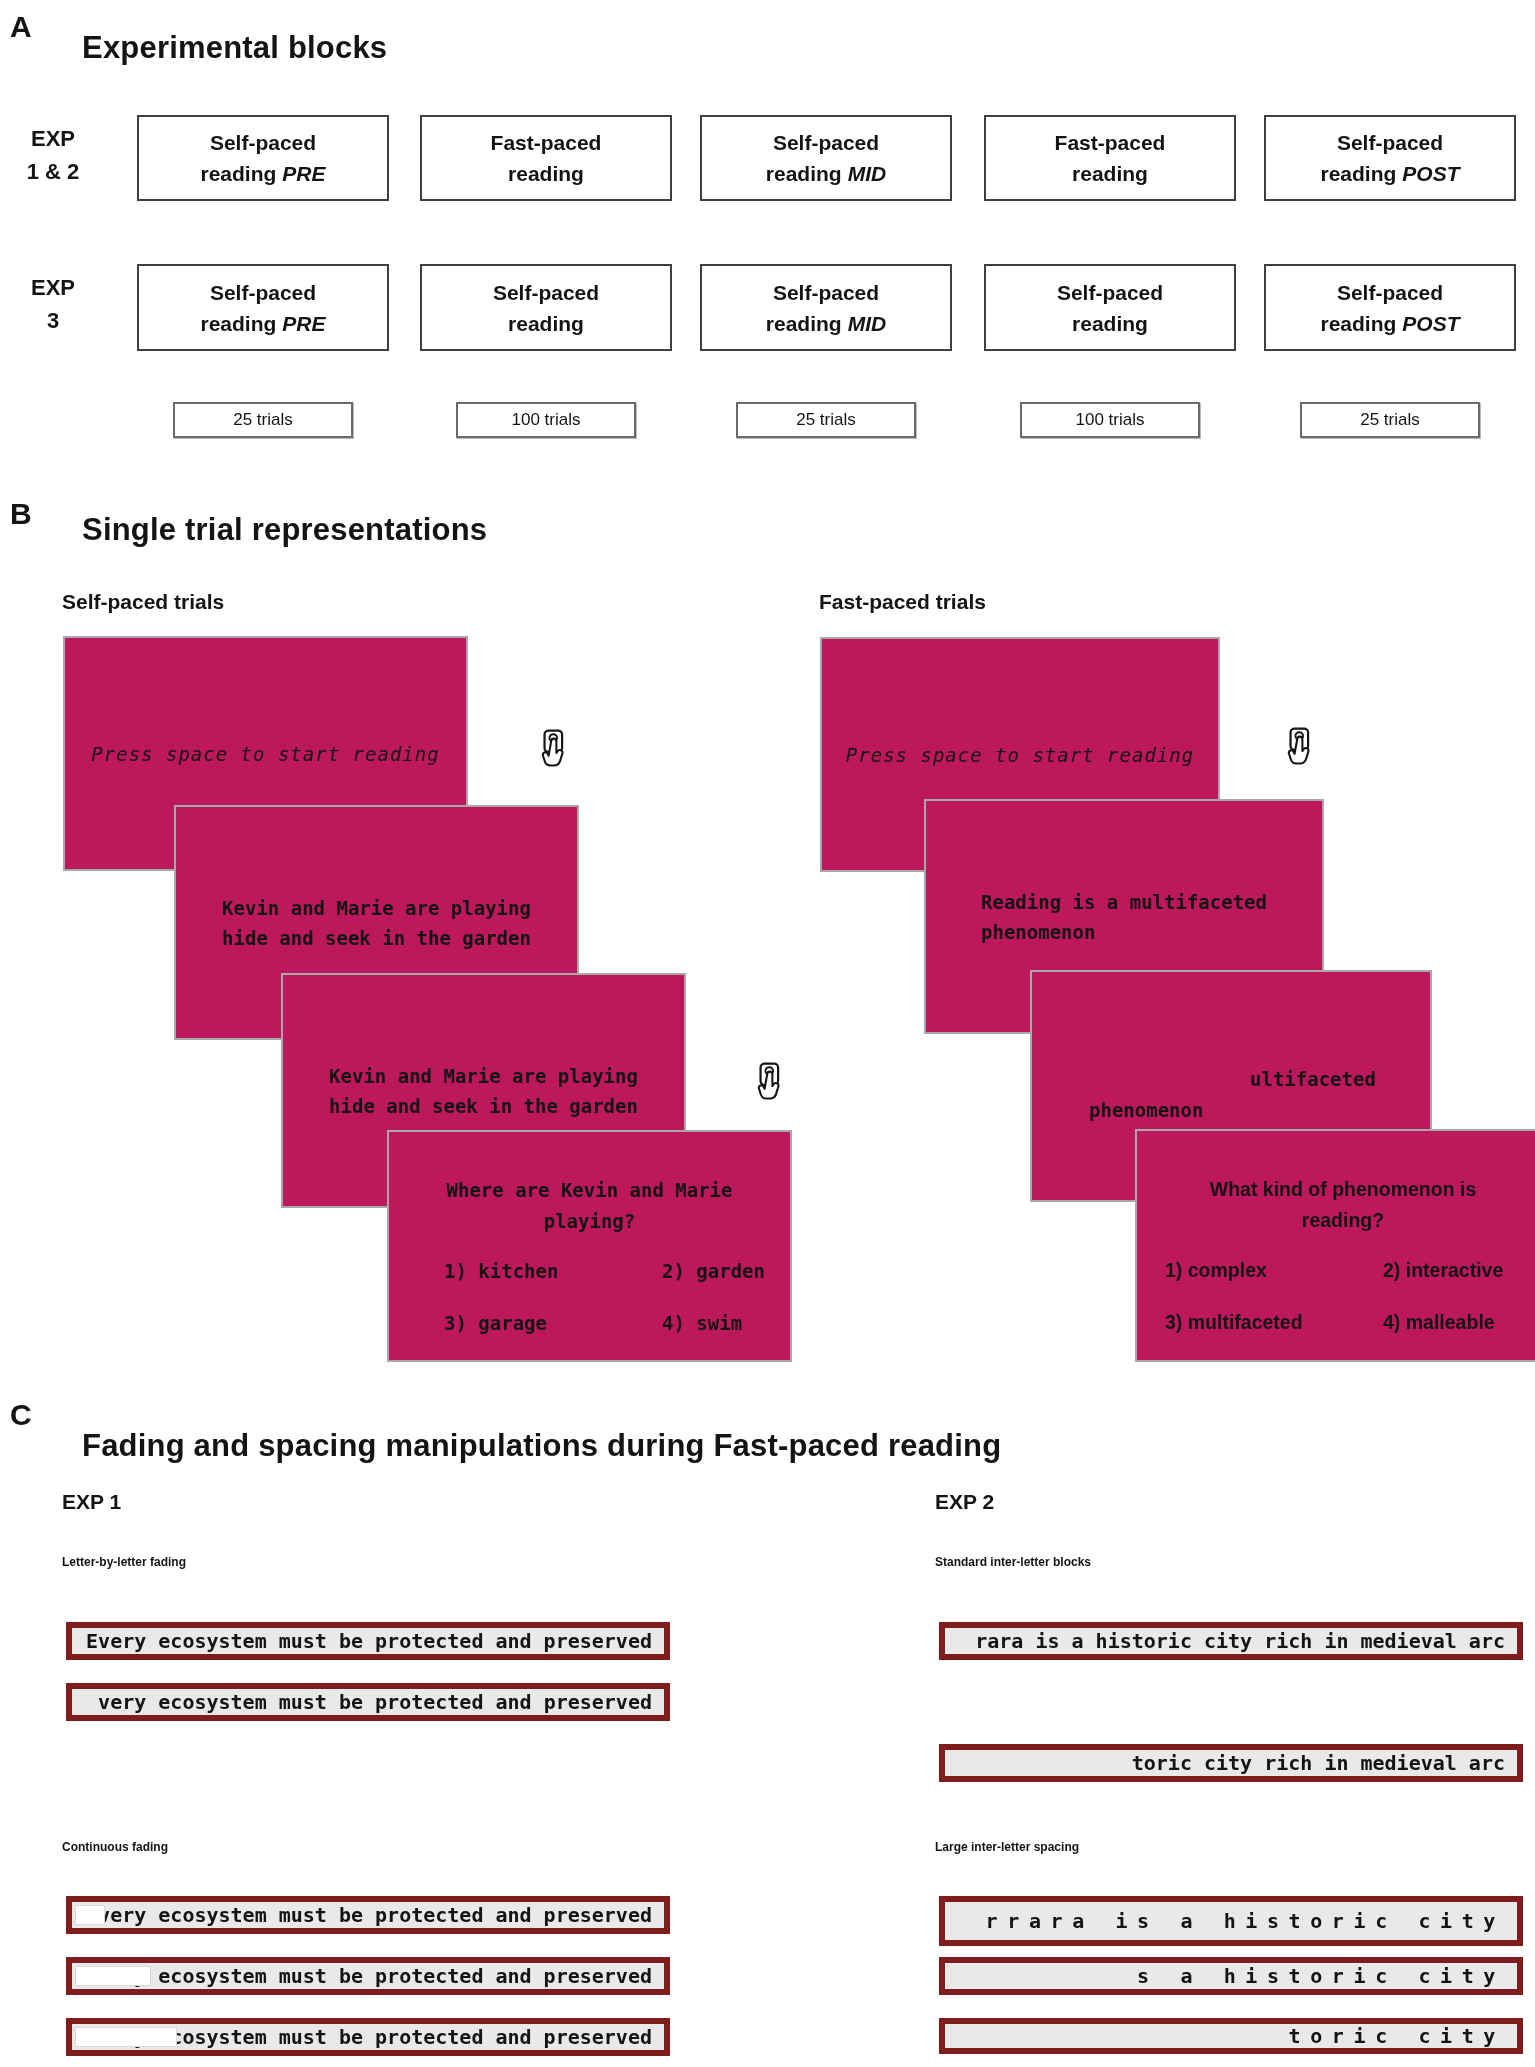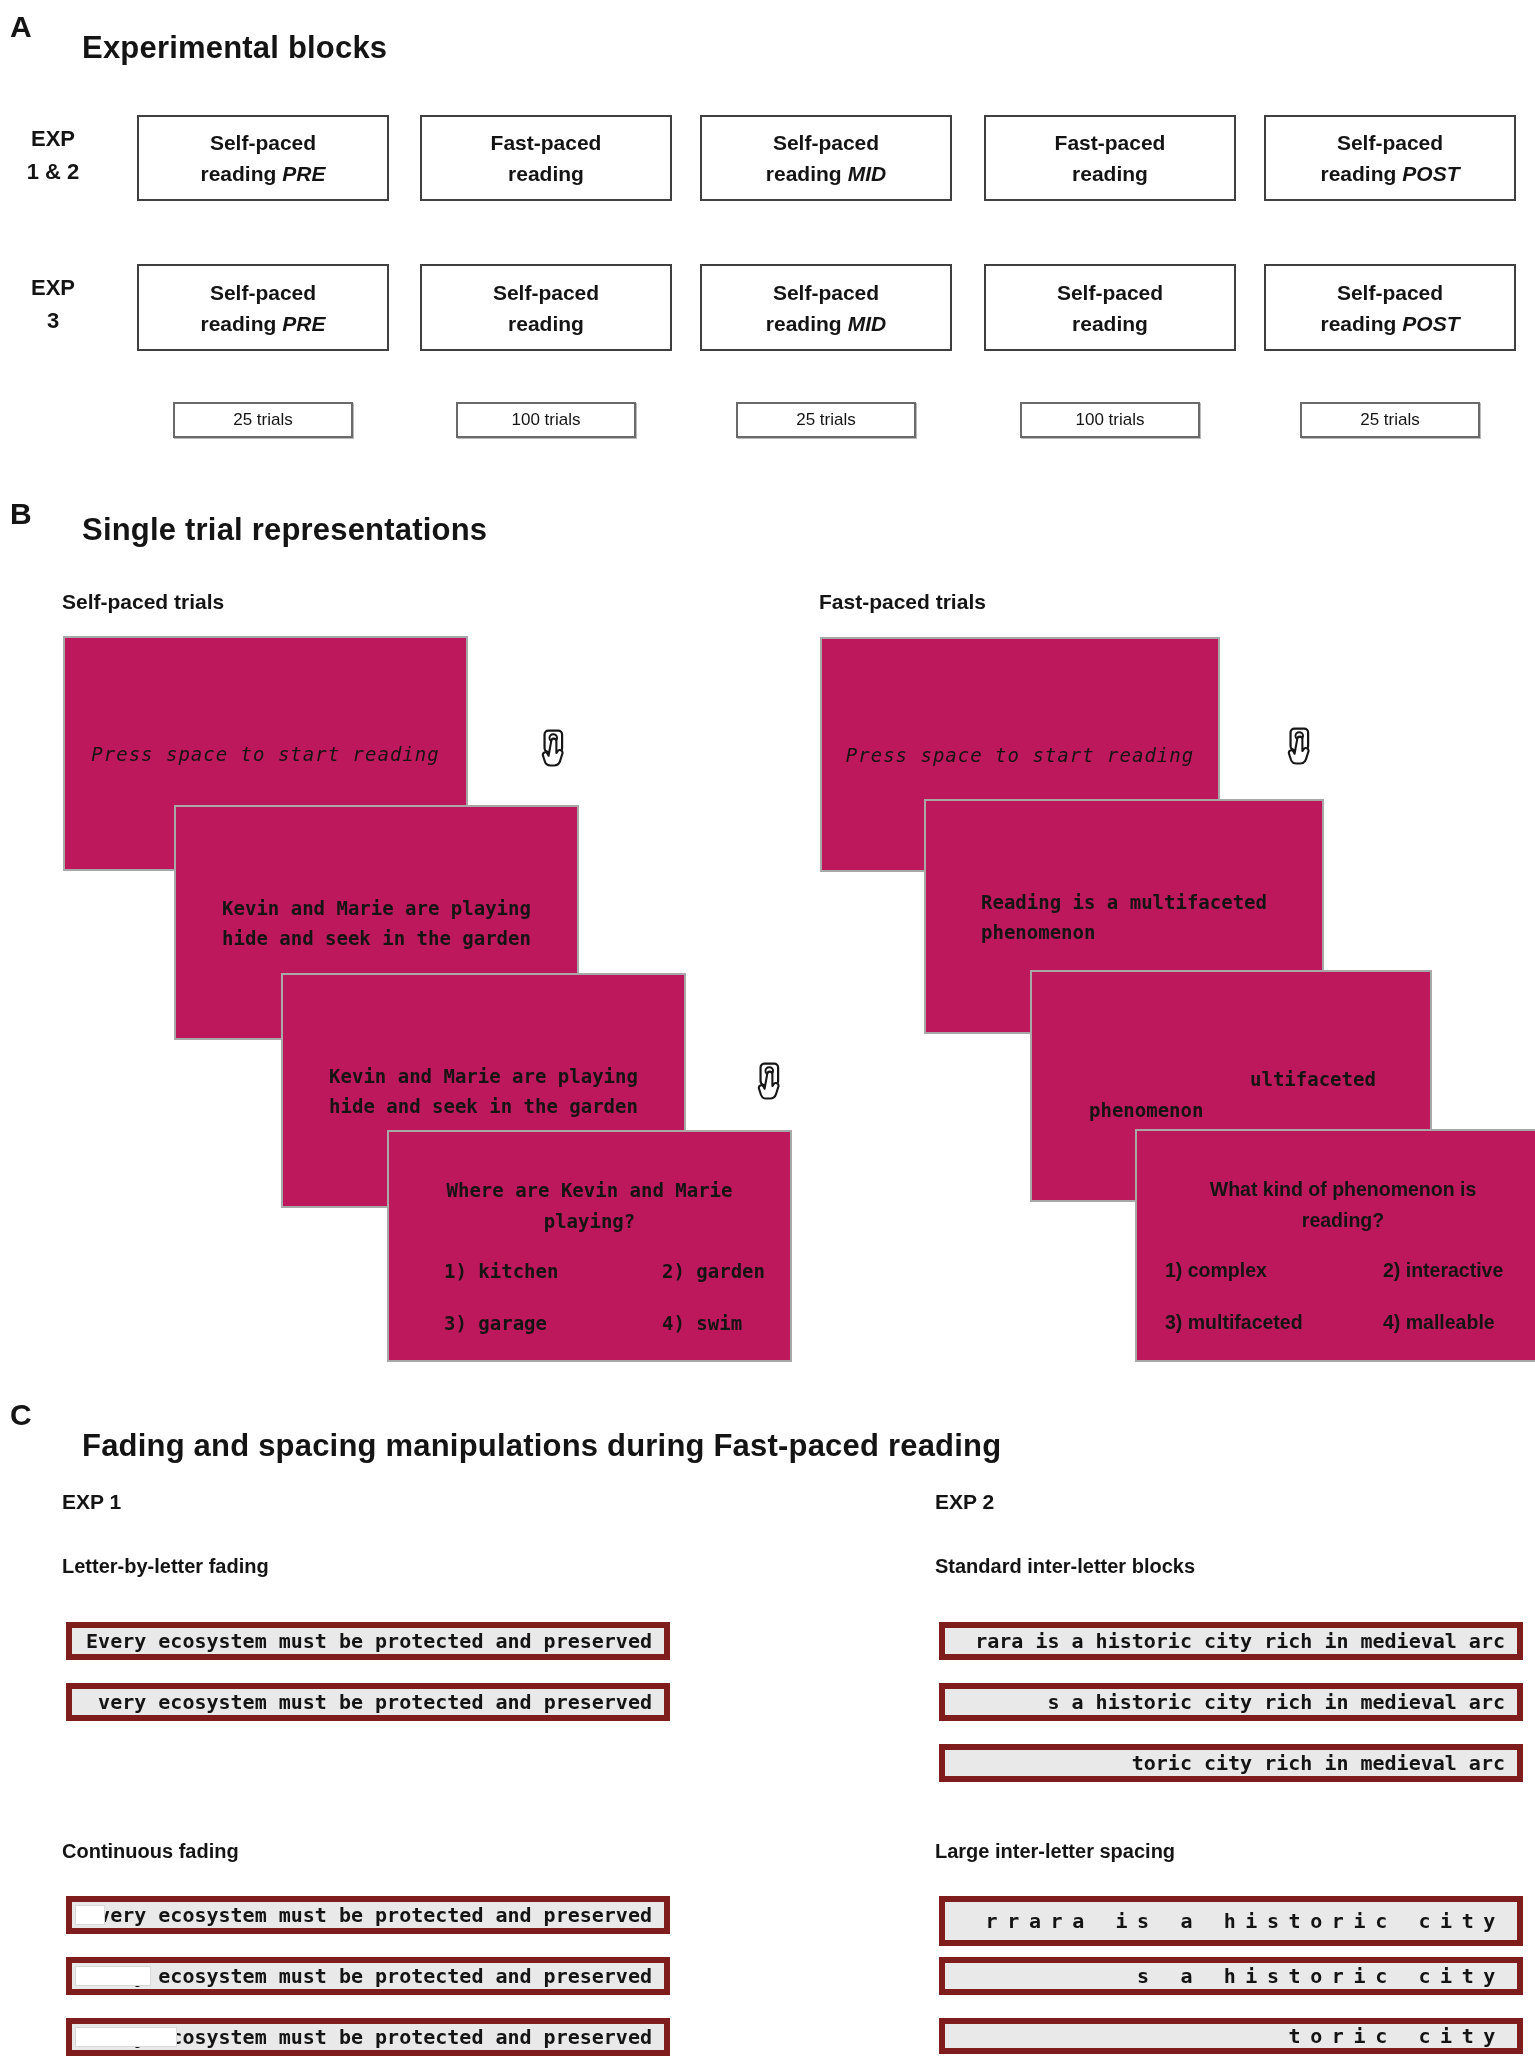--- a/index.html
+++ b/index.html
@@ -3,21 +3,21 @@
 <meta charset="utf-8">
 <style>
   * { margin:0; padding:0; box-sizing:border-box; }
   html,body { background:#ffffff; }
   .page { position:relative; width:1535px; height:2067px; background:#fff;
           font-family:"Liberation Sans", sans-serif; color:#141414; overflow:hidden; }
   .abs { position:absolute; }
   .plabel { font-size:30px; font-weight:bold; }
   .ptitle { font-size:31px; font-weight:bold; letter-spacing:0.2px; }
   .subhead { font-size:21px; font-weight:bold; }
-  .sublabel { font-size:20px; font-weight:bold; }
+  .sublabel { font-size:12px; font-weight:bold; }
   .expname { font-size:22px; font-weight:bold; text-align:center; line-height:33px; width:80px; }
 
   .ablock { border:2px solid #3f3f3f; background:#fff; display:flex; flex-direction:column;
             align-items:center; justify-content:center; text-align:center;
             font-weight:bold; font-size:21px; line-height:31px; }
   .ablock .l2 { display:flex; }
   .ablock .sfx { font-style:italic; }
   .ablock .sfx:not(:empty) { margin-left:6px; }
 
   .tbox { border:2px solid #6a6a6a; background:#fff; display:flex; align-items:center;
@@ -218,23 +218,20 @@
   <div class="crow" style="left:66px;top:1622px;width:604px;height:38px">
     <span>Every ecosystem must be protected and preserved</span>
   </div>
   <div class="crow" style="left:66px;top:1683px;width:604px;height:38px">
     <span>very ecosystem must be protected and preserved</span>
   </div>
 
   <div class="crow" style="left:939px;top:1622px;width:584px;height:38px">
     <span>rara is a historic city rich in medieval arc</span>
   </div>
-  <div class="crow" style="left:939px;top:1683px;width:584px;height:38px">
-    <span>s a historic city rich in medieval arc</span>
-  </div>
   <div class="crow" style="left:939px;top:1744px;width:584px;height:38px">
     <span>toric city rich in medieval arc</span>
   </div>
 
   <div class="abs sublabel" style="left:62px;top:1840px">Continuous fading</div>
   <div class="abs sublabel" style="left:935px;top:1840px">Large inter-letter spacing</div>
 
   <div class="crow" style="left:66px;top:1896px;width:604px;height:38px">
     <span>Every ecosystem must be protected and preserved</span>
     <span class="fade-overlay" style="width: 30px;"></span>

